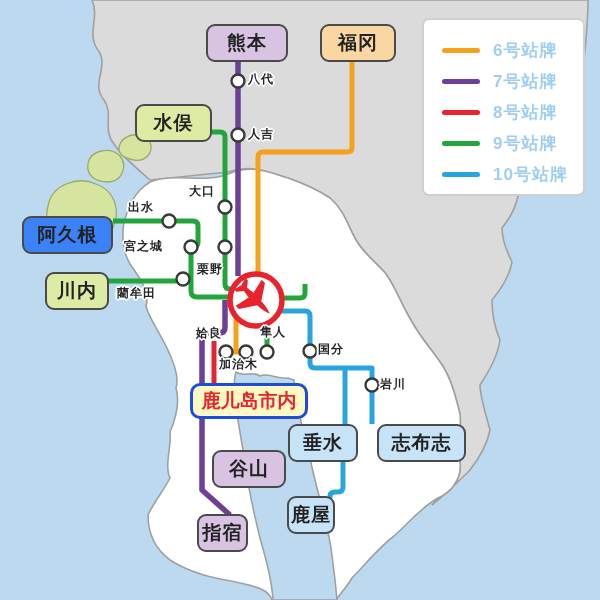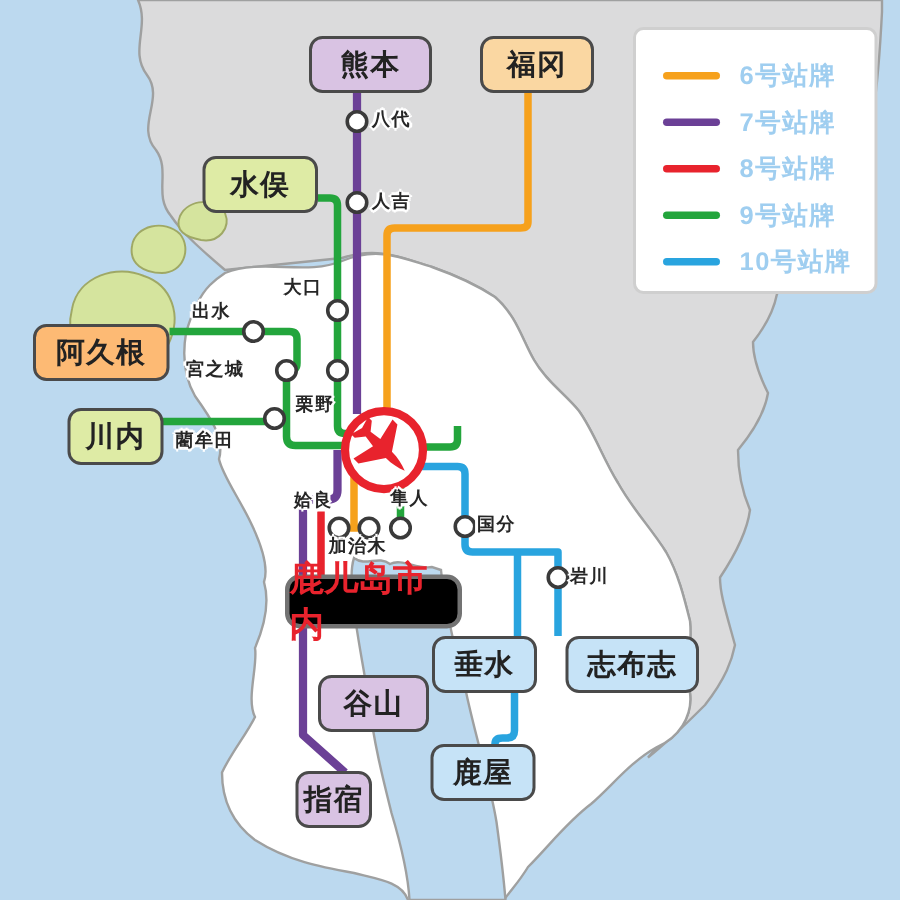--- a/index.html
+++ b/index.html
@@ -2,21 +2,21 @@
 <html><head>
 <meta charset="utf-8">
 <style>
   html,body{margin:0;padding:0;}
   body{font-family:"Liberation Sans",sans-serif;}
   #stage{position:relative;width:600px;height:600px;overflow:hidden;background:#BCD9EF;}
   #mapsvg{position:absolute;left:0;top:0;}
   .dest-box{position:absolute;box-sizing:border-box;border:2px solid #4a4a4a;border-radius:9px;
     display:flex;align-items:center;justify-content:center;font-weight:bold;font-size:19px;color:#222;
     letter-spacing:1px;}
-  .dest-red{border:3px solid #737373;color:#E8232D;background:#000000;border-radius:10px;font-size:23px;letter-spacing:0;}
+  .dest-red{border:3px solid #1d4ed8;color:#E8232D;background:#fef9c3;border-radius:10px;font-size:19px;letter-spacing:0;}
   .stn{position:absolute;font-size:12px;font-weight:600;color:#262626;letter-spacing:1px;white-space:nowrap;
     text-shadow:-1px -1px 0 #fff,1px -1px 0 #fff,-1px 1px 0 #fff,1px 1px 0 #fff,0 2px 0 #fff,0 -2px 0 #fff,2px 0 0 #fff,-2px 0 0 #fff;}
   #legend{position:absolute;left:422px;top:18px;width:163px;height:178px;box-sizing:border-box;
     background:#fff;border:2px solid #cfcfcf;border-radius:7px;padding:15px 0 0 18px;}
   .leg-row{display:flex;align-items:center;height:31px;}
   .leg-swatch{width:38px;height:5px;border-radius:3px;flex:0 0 aupx;}
   .leg-label{margin-left:13px;font-size:17px;font-weight:bold;color:#9FCEF0;letter-spacing:1px;}
 </style>
 </head>
 <body>
@@ -97,27 +97,27 @@
 
     <g>
       <circle cx="256" cy="300" r="26" fill="#FFFFFF" stroke="#E8232D" stroke-width="5.5"></circle>
       <path transform="translate(256,300) rotate(135) scale(1.15)" fill="#E8232D" d="M0,-17 C1.5,-13 2.5,-9 2.5,-4 L16,5 L16,9 L3,6 L2,13 L7,17 L7,20 L0,18 L-7,20 L-7,17 L-2,13 L-3,6 L-16,9 L-16,5 L-2.5,-4 C-2.5,-9 -1.5,-13 0,-17 Z"></path>
     </g>
   </svg>
 
   <div class="dest-box" style="left:206px;top:24px;width:82px;height:38px;background:#D9C3E3;">熊本</div>
   <div class="dest-box" style="left:320px;top:24px;width:76px;height:38px;background:#FAD7A2;">福冈</div>
   <div class="dest-box" style="left:135px;top:104px;width:77px;height:38px;background:#DEEBA5;">水俣</div>
-  <div class="dest-box" style="left:22px;top:216px;width:91px;height:38px;background:#fdba74;">阿久根</div>
+  <div class="dest-box" style="left:22px;top:216px;width:91px;height:38px;background:#3b82f6;">阿久根</div>
   <div class="dest-box" style="left:45px;top:272px;width:64px;height:38px;background:#DEEBA5;text-align:center;">川内</div>
   <div class="dest-box dest-red" style="left:190px;top:383px;width:118px;height:36px;">鹿儿岛市内</div>
   <div class="dest-box" style="left:212px;top:450px;width:74px;height:38px;background:#D9C3E3;">谷山</div>
   <div class="dest-box" style="left:197px;top:514px;width:51px;height:38px;background:#D9C3E3;">指宿</div>
   <div class="dest-box" style="left:288px;top:424px;width:70px;height:38px;background:#C6E3F7;">垂水</div>
-  <div class="dest-box" style="left:287px;top:496px;width:70px;height:38px;background:#C6E3F7;">鹿屋</div>
+  <div class="dest-box" style="left:287px;top:496px;width:48px;height:38px;background:#C6E3F7;">鹿屋</div>
   <div class="dest-box" style="left:377px;top:424px;width:89px;height:38px;background:#C6E3F7;">志布志</div>
 
   <div class="stn" style="left:248px;top:71px;">八代</div>
   <div class="stn" style="left:248px;top:126px;">人吉</div>
   <div class="stn" style="left:128px;top:199px;">出水</div>
   <div class="stn" style="left:189px;top:183px;">大口</div>
   <div class="stn" style="left:124px;top:238px;">宮之城</div>
   <div class="stn" style="left:197px;top:261px;">栗野</div>
   <div class="stn" style="left:117px;top:285px;">藺牟田</div>
   <div class="stn" style="left:196px;top:325px;">姶良</div>

